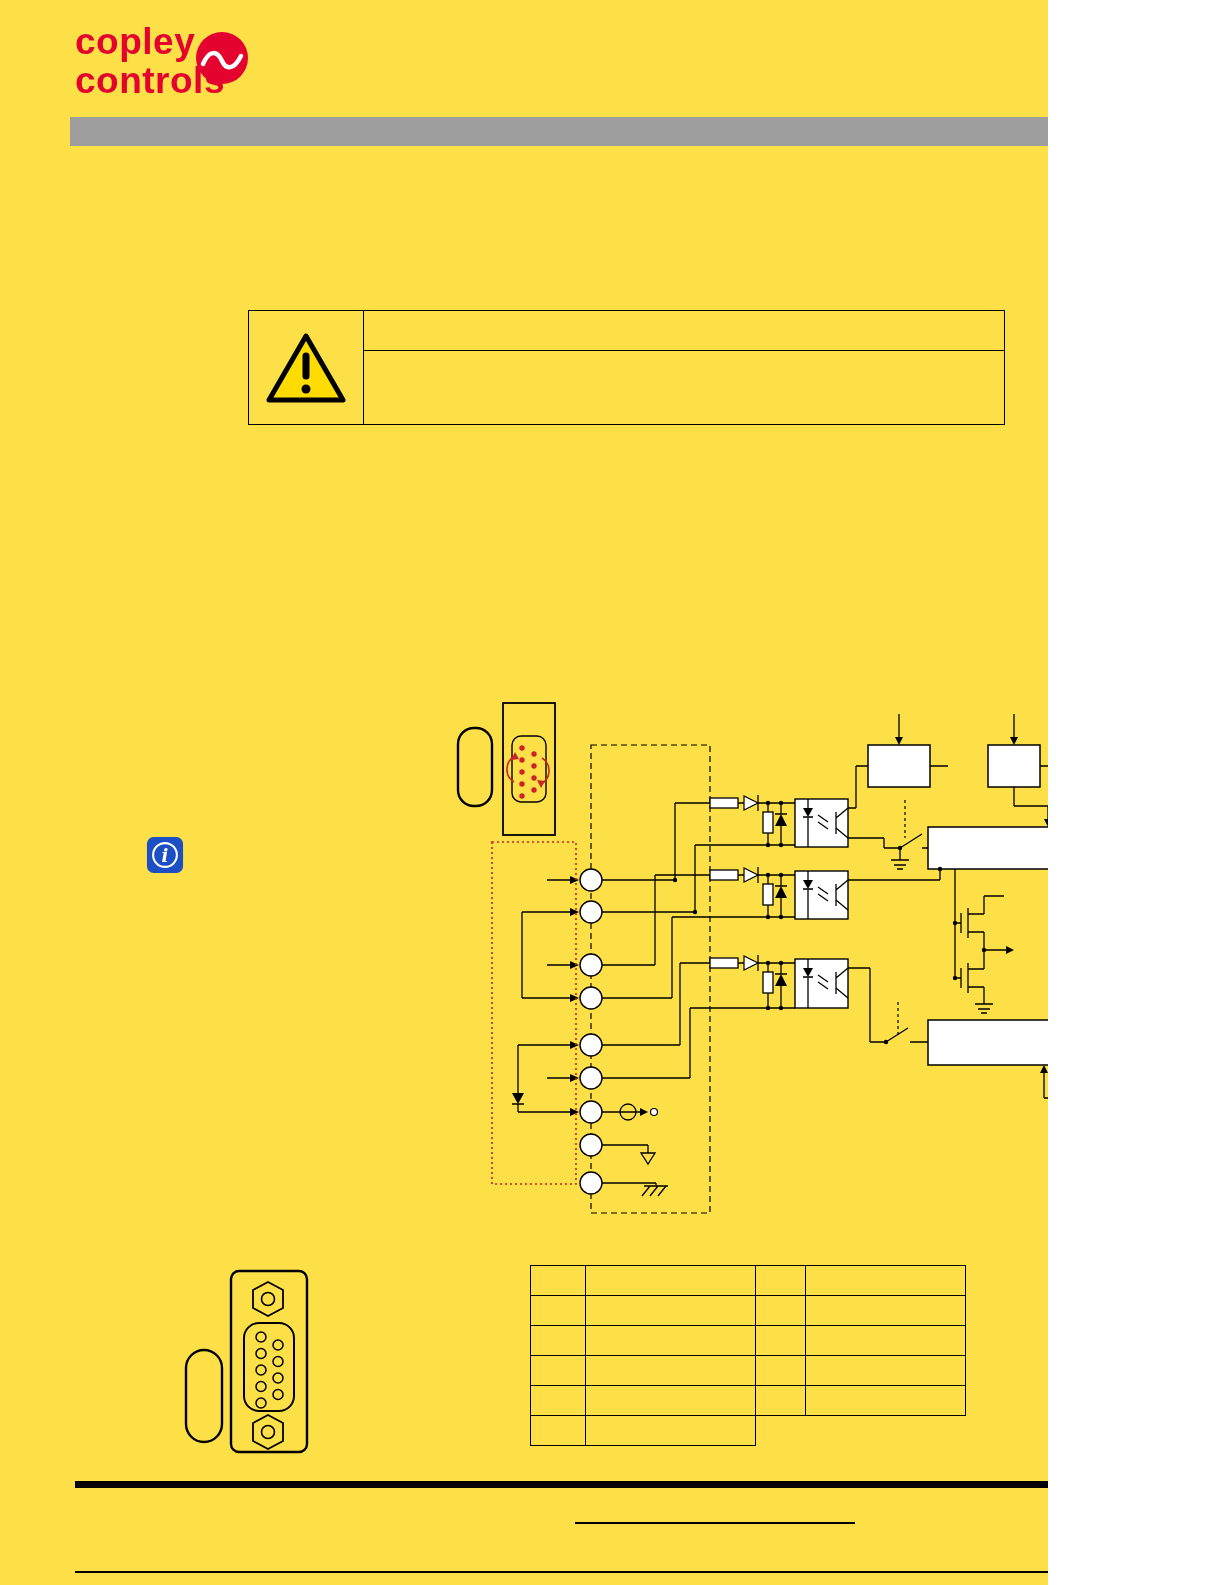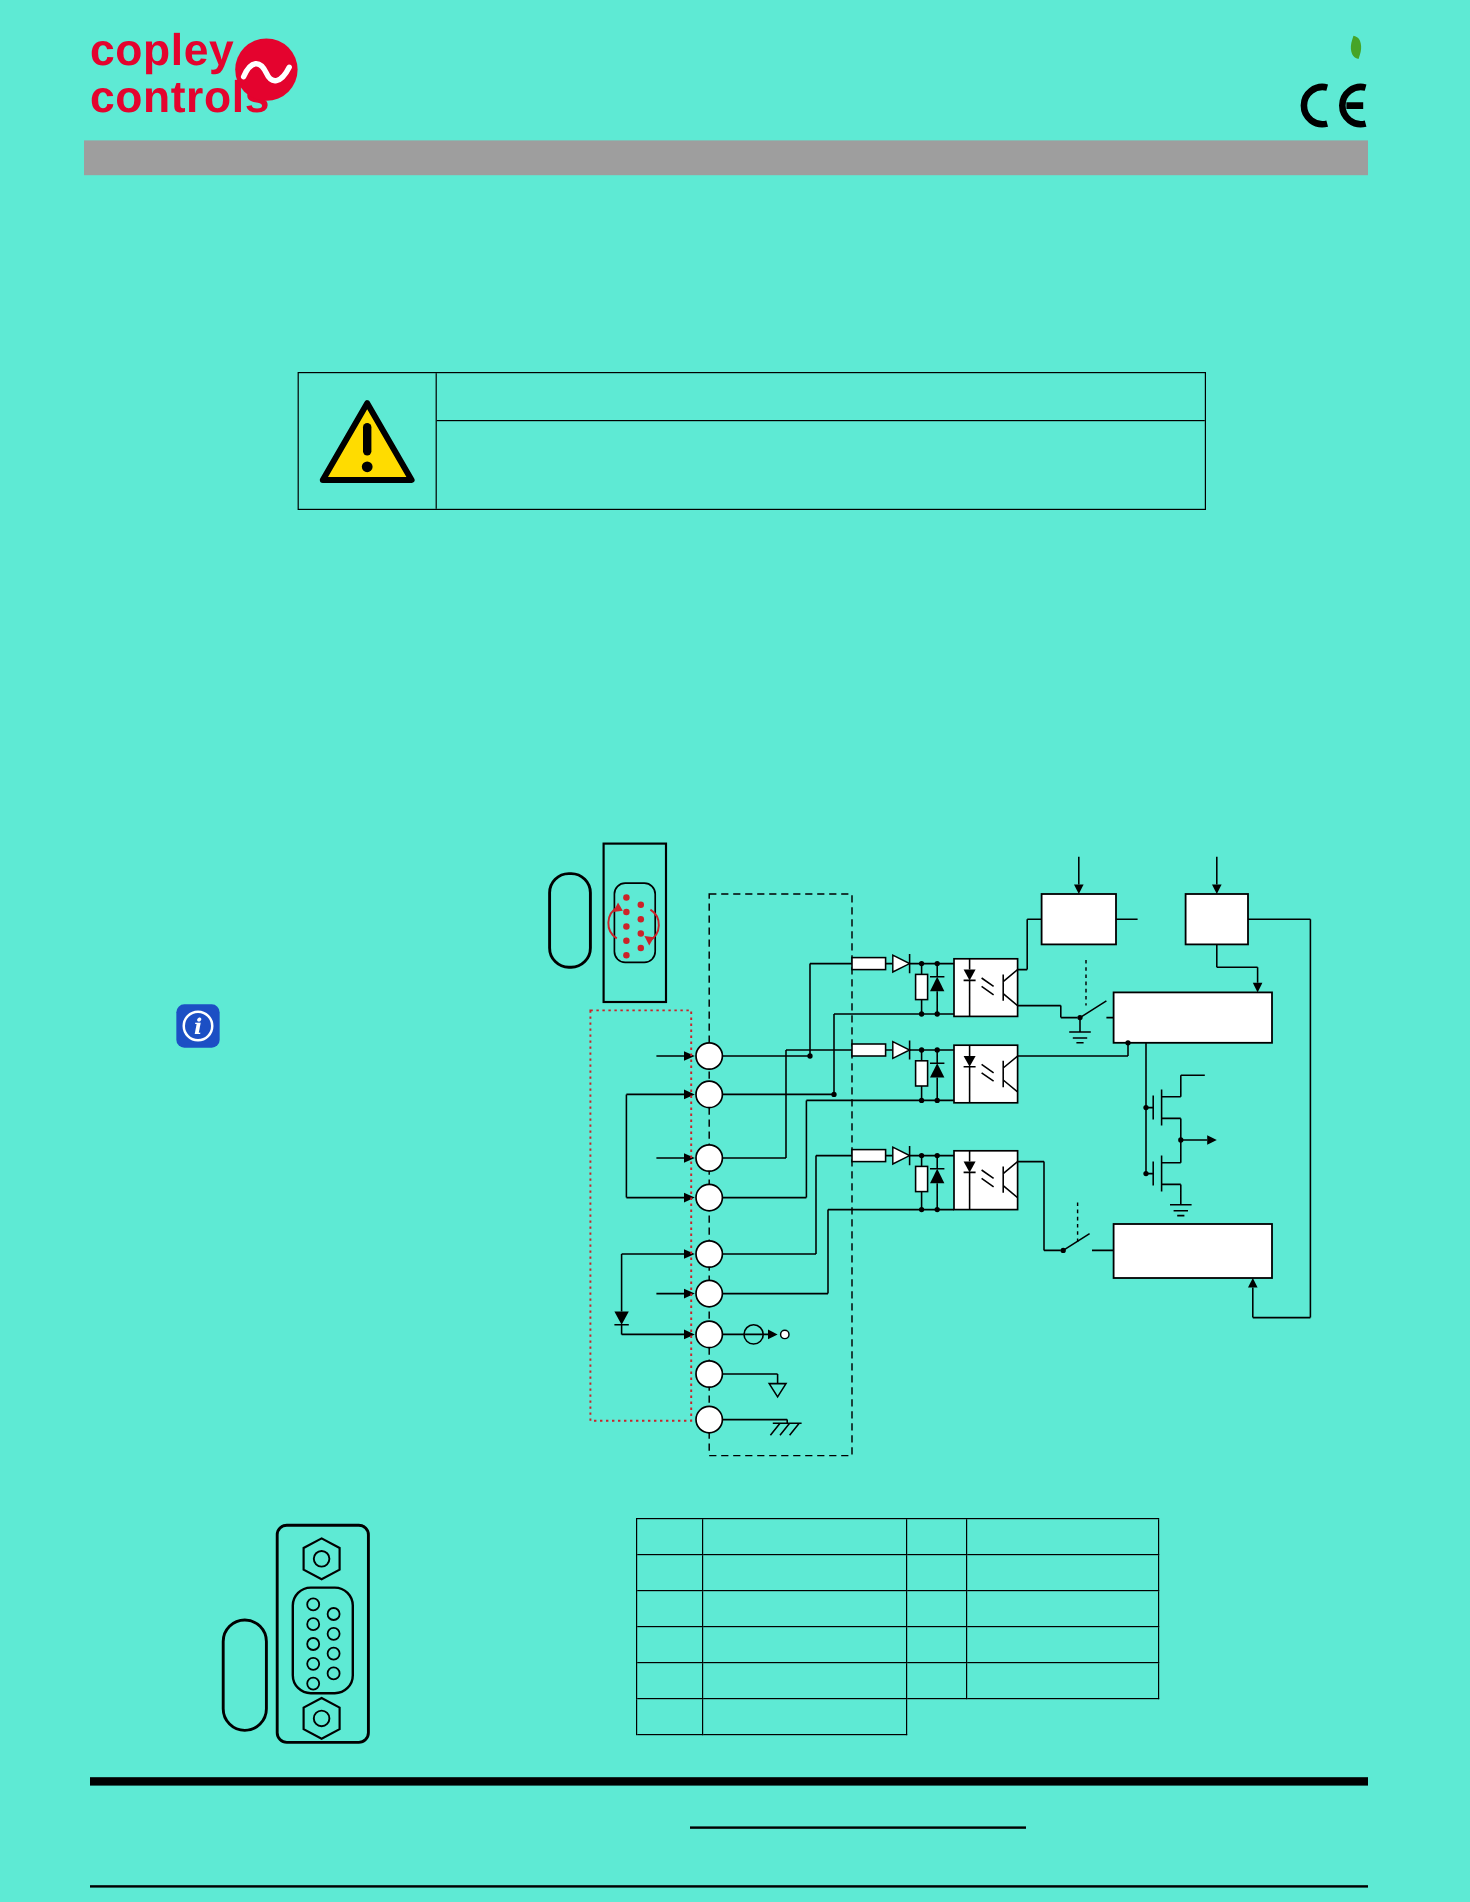--- a/index.html
+++ b/index.html
@@ -1,16 +1,16 @@
 <!DOCTYPE html>
 <html><head>
 <meta charset="utf-8">
 <style>
   html,body{margin:0;padding:0;background:#fff;}
-  .page{position:relative;width:1225px;height:1585px;background:#5eead4;
+  .page{position:relative;width:1048px;height:1585px;background:#fde047;
         font-family:"Liberation Sans",sans-serif;overflow:hidden;}
   .abs{position:absolute;}
   .sr{position:absolute;width:1px;height:1px;overflow:hidden;clip:rect(0 0 0 0);}
 
   
   .logo-text{left:75px;top:22px;color:#e4032e;font-size:37px;font-weight:600;
              letter-spacing:.5px;line-height:39px;}
   .logo-mark{left:195px;top:31px;width:54px;height:54px;}
   .leaf{left:1125px;top:31px;width:10px;height:17px;background:#46a427;
         border-radius:0 80% 0 80%;transform:rotate(18deg);}

